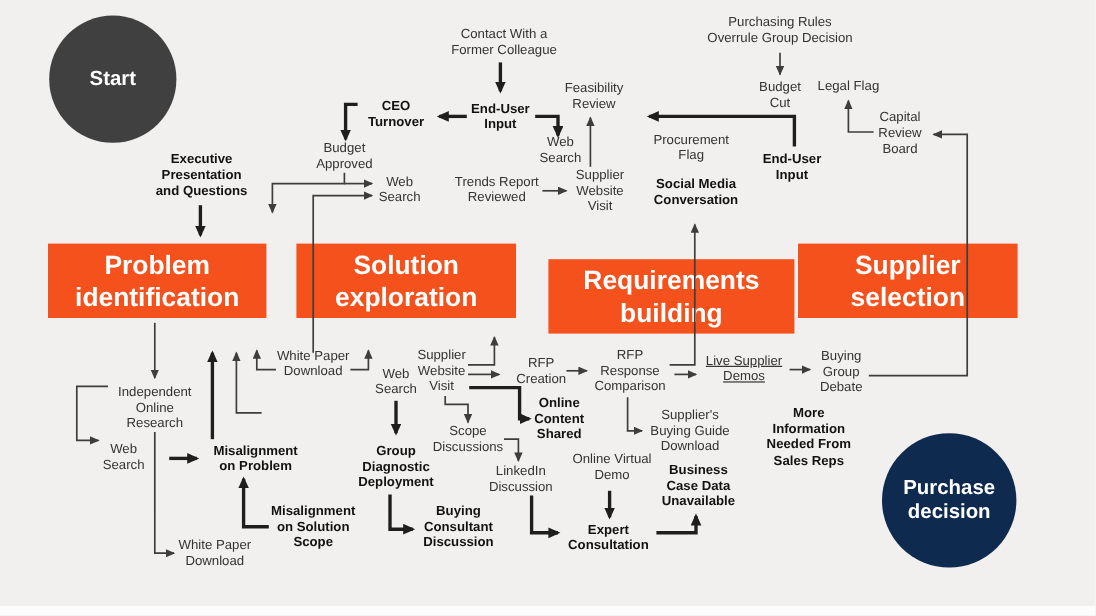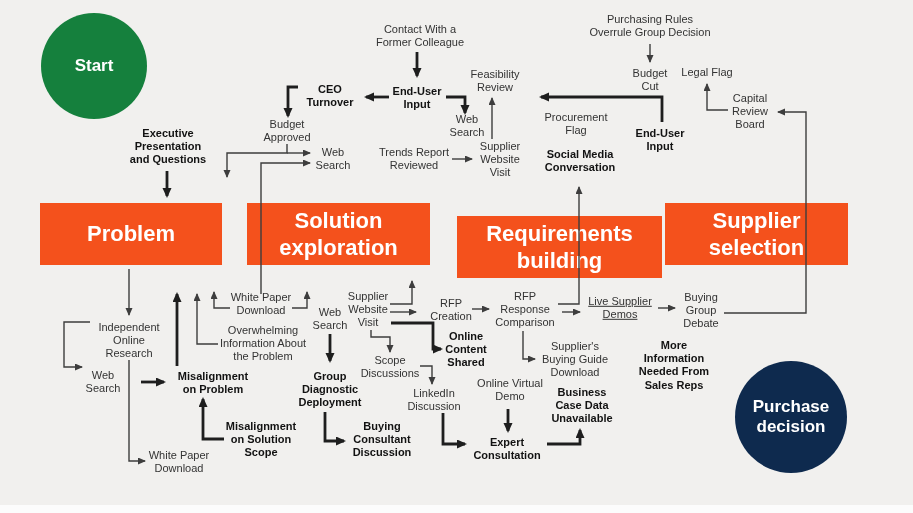--- a/index.html
+++ b/index.html
@@ -83,34 +83,35 @@
         <polyline points="547,444 580,444 580,430" fill="none" stroke="#1e1e1e" stroke-width="2.8" stroke-linejoin="miter" marker-end="url(#ah-bold)"></polyline>
         <polyline points="472,309 489,309" fill="none" stroke="#3d3d3d" stroke-width="1.4" stroke-linejoin="miter" marker-end="url(#ah-thin)"></polyline>
         <polyline points="523,331 523,359 535,359" fill="none" stroke="#3d3d3d" stroke-width="1.4" stroke-linejoin="miter" marker-end="url(#ah-thin)"></polyline>
         <polyline points="562,312 580,312" fill="none" stroke="#3d3d3d" stroke-width="1.4" stroke-linejoin="miter" marker-end="url(#ah-thin)"></polyline>
         <polyline points="658,308 675,308" fill="none" stroke="#3d3d3d" stroke-width="1.4" stroke-linejoin="miter" marker-end="url(#ah-thin)"></polyline>
       </g>
   </svg>
   <div class="bottom-strip"></div>
 <div class="stage" style="left: 40px; top: 203px; width: 182px; height: 62px; background: rgb(244, 81, 28);">
       <div>Problem</div>
+      <div>identification</div>
     </div>
     <div class="stage" style="left: 247px; top: 203px; width: 183px; height: 62px; background: rgb(244, 81, 28);">
       <div>Solution</div>
       <div>exploration</div>
     </div>
     <div class="stage" style="left: 457px; top: 203px; width: 205px; height: 62px; background: rgb(244, 81, 28); margin-top: 13px;">
       <div>Requirements</div>
       <div>building</div>
     </div>
     <div class="stage" style="left: 665px; top: 203px; width: 183px; height: 62px; background: rgb(244, 81, 28);">
       <div>Supplier</div>
       <div>selection</div>
     </div>
-    <div class="terminal" style="left: 41px; top: 13px; width: 106px; height: 106px; background: #15803d;">
+    <div class="terminal" style="left: 41px; top: 13px; width: 106px; height: 106px; background: #404040;">
       <div>Start</div>
     </div>
     <div class="terminal" style="left: 735px; top: 361px; width: 112px; height: 112px; background: rgb(14, 42, 78);">
       <div>Purchase</div>
       <div>decision</div>
     </div>
     <div class="node" style="left: 420px; top: 36px;">
       <div>Contact With a</div>
       <div>Former Colleague</div>
     </div>
@@ -193,25 +194,20 @@
       <div>Misalignment</div>
       <div>on Problem</div>
     </div>
     <div class="node" style="left: 179px; top: 462px;">
       <div>White Paper</div>
       <div>Download</div>
     </div>
     <div class="node" style="left: 261px; top: 304px;">
       <div>White Paper</div>
       <div>Download</div>
-    </div>
-    <div class="node" style="left: 263px; top: 344px;">
-      <div>Overwhelming</div>
-      <div>Information About</div>
-      <div>the Problem</div>
     </div>
     <div class="node bold" style="left: 261px; top: 440px;">
       <div>Misalignment</div>
       <div>on Solution</div>
       <div>Scope</div>
     </div>
     <div class="node" style="left: 330px; top: 319px;">
       <div>Web</div>
       <div>Search</div>
     </div>

